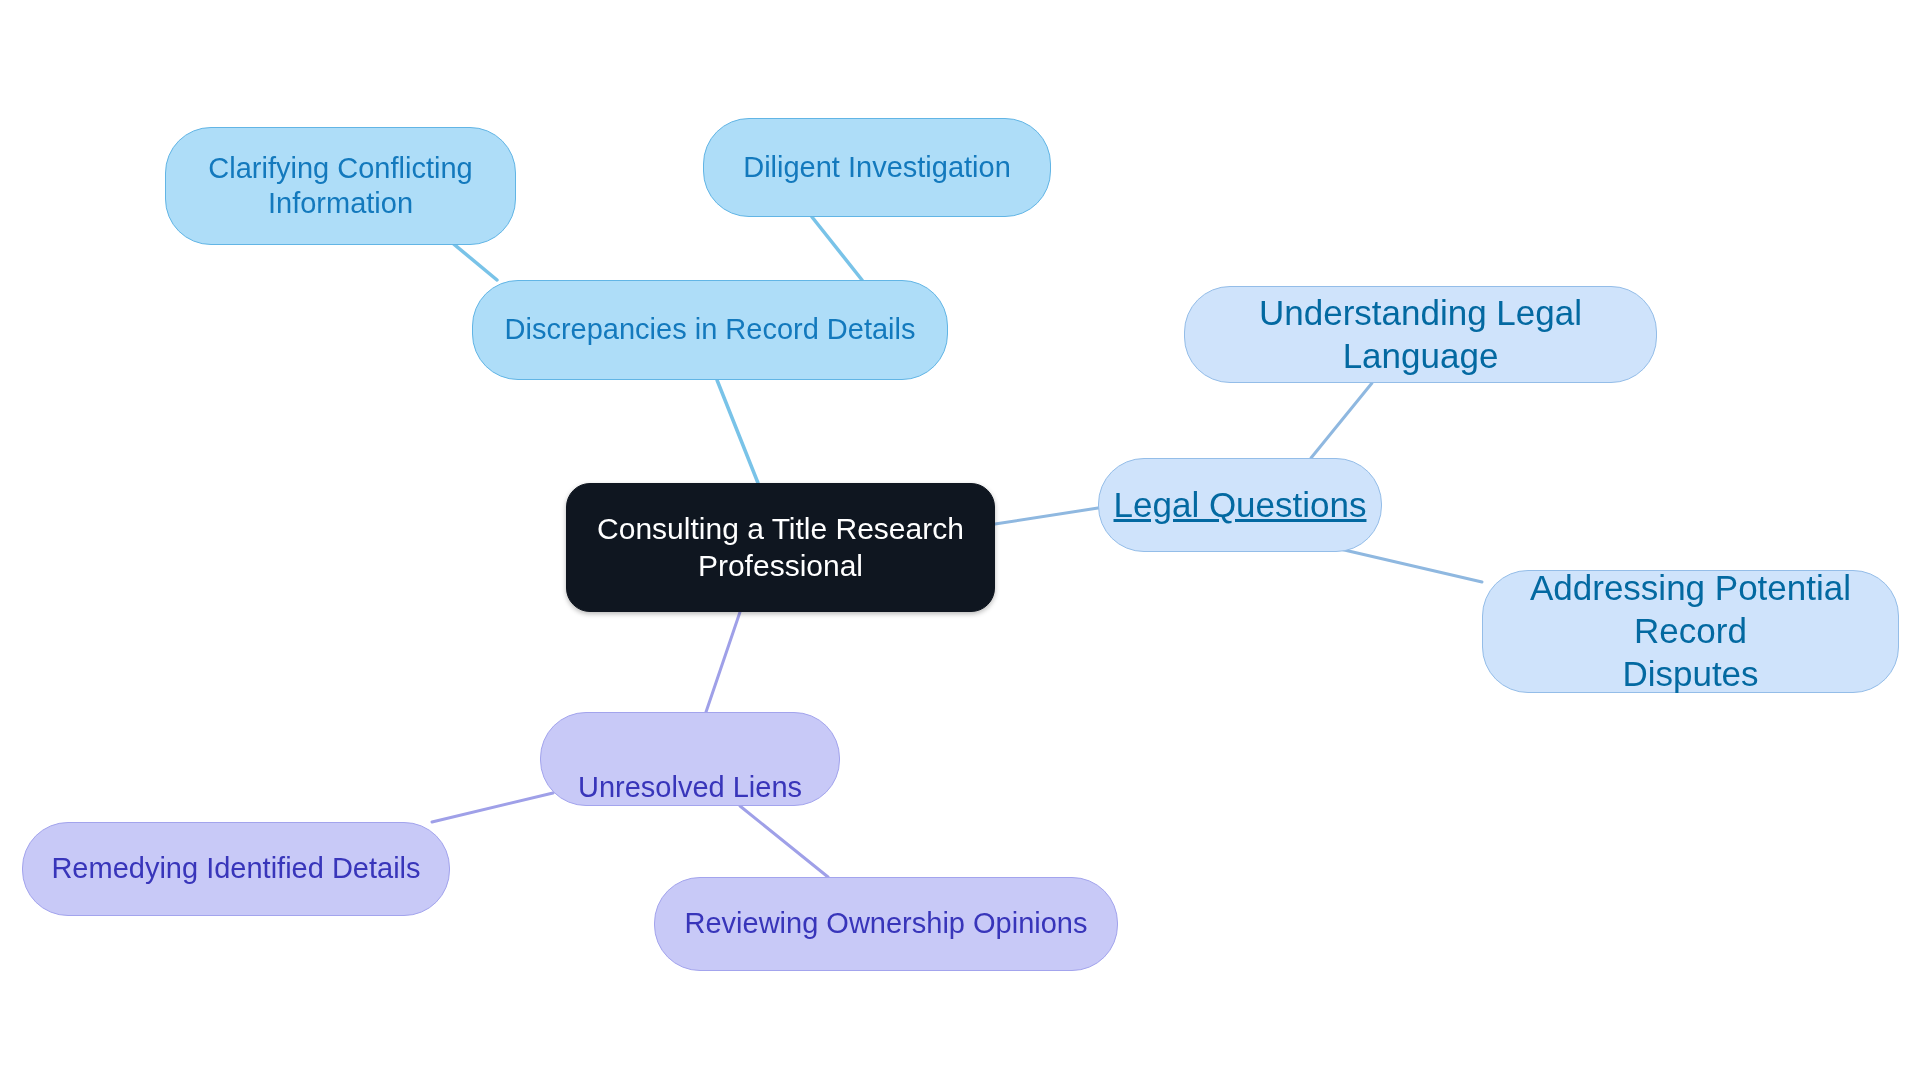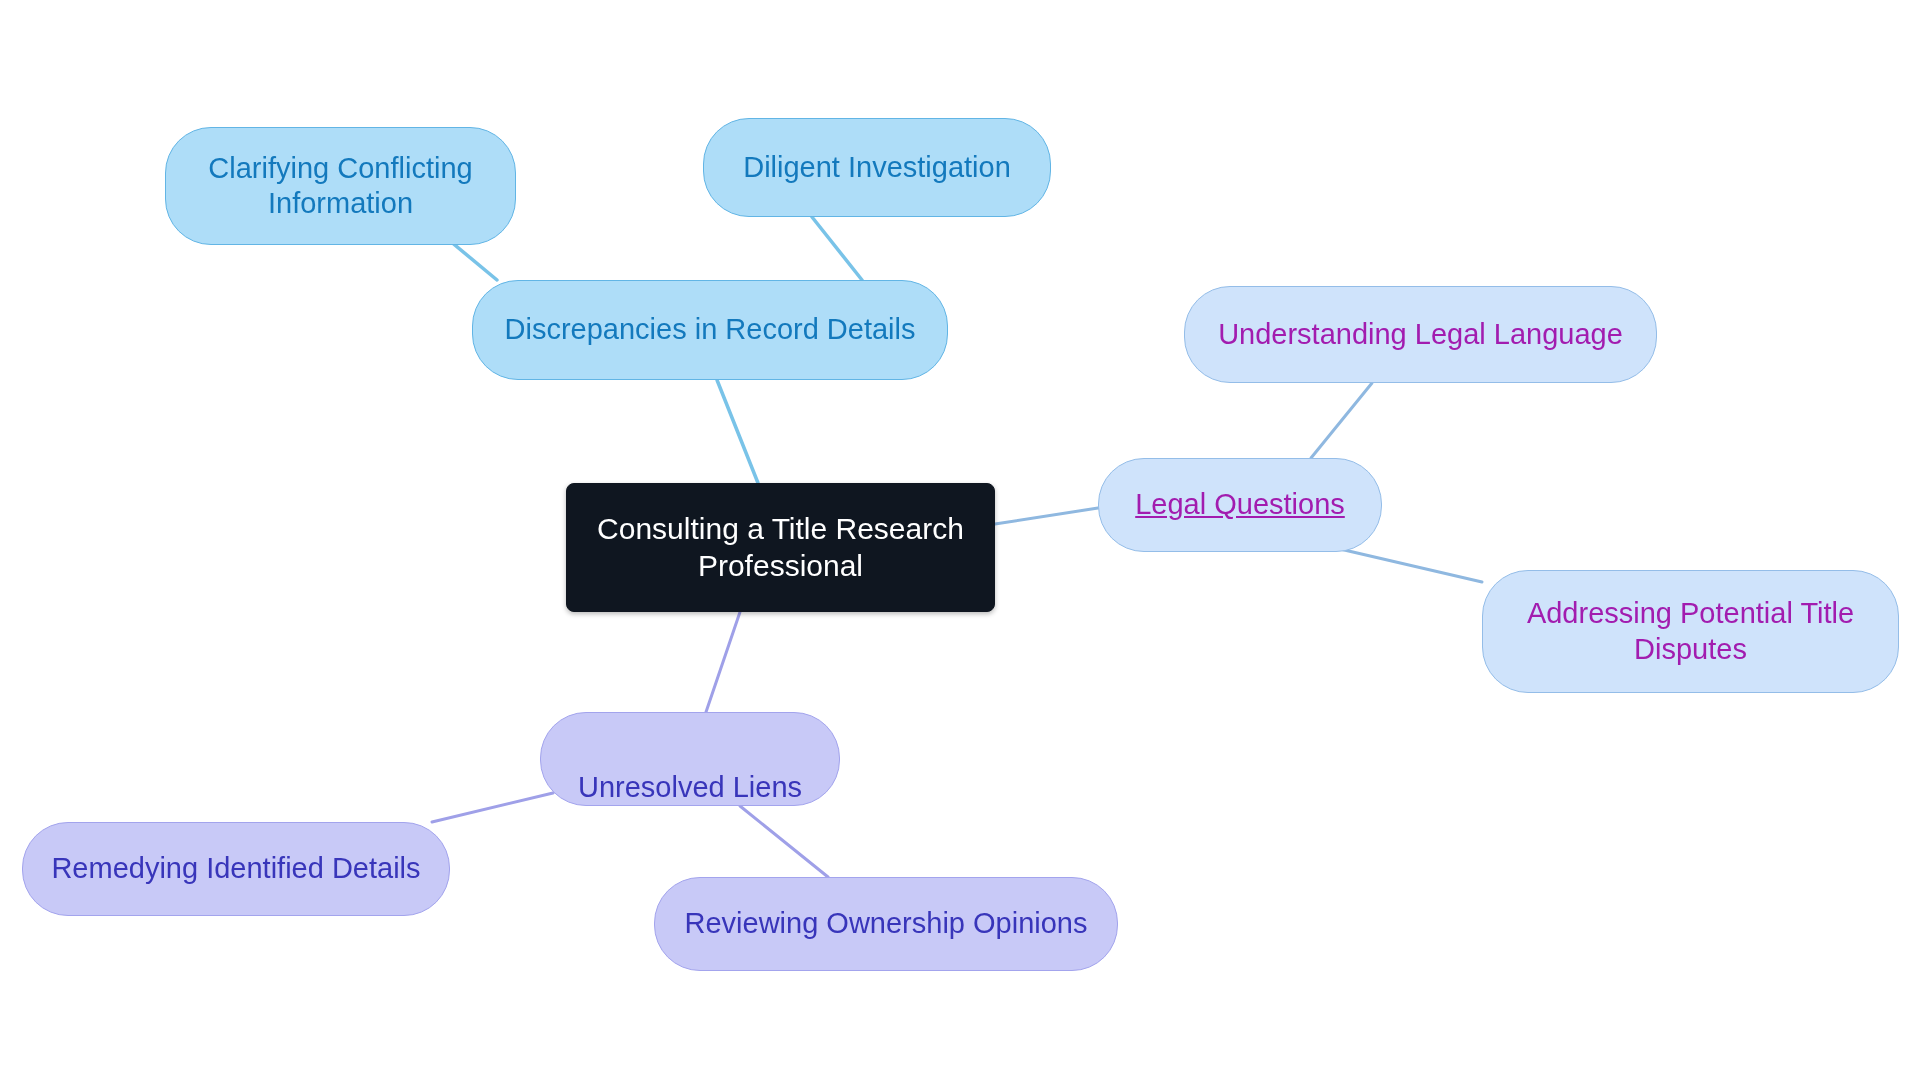--- a/index.html
+++ b/index.html
@@ -35,37 +35,37 @@
     text-align: center;
     line-height: 1.22;
     white-space: pre-line;
     border-style: solid;
     border-width: 1.5px;
   }
   .node-root {
     background: #0f1620;
     border-color: #0f1620;
     color: #ffffff;
-    border-radius: 8px;
+    border-radius: 24px;
     font-size: 30px;
     box-shadow: 0 2px 5px rgba(0,0,0,0.28);
   }
   .node-blue-strong {
     background: #aeddf8;
     border-color: #62b5e5;
     color: #1379bd;
     border-radius: 46px;
     font-size: 29px;
   }
   .node-blue-soft {
     background: #cfe3fb;
     border-color: #94bde8;
-    color: #a21caf;
+    color: #0369a1;
     border-radius: 46px;
-    font-size: 29px;
+    font-size: 35px;
   }
   .node-purple {
     background: #c8c9f7;
     border-color: #a3a4ed;
     color: #3835ba;
     border-radius: 46px;
     font-size: 29px;
   }
 </style>
 </head>
@@ -85,19 +85,19 @@
     </svg>
   <div id="node-layer">
       <div class="node node-root" style="left: 566px; top: 483px; width: 429px; height: 129px;"><span>Consulting a Title Research
 Professional</span></div>
       <div class="node node-blue-strong" style="left: 472px; top: 280px; width: 476px; height: 100px; justify-content: center;"><span>Discrepancies in Record Details</span></div>
       <div class="node node-blue-strong" style="left: 165px; top: 111px; width: 351px; height: 118px; margin-top: 16px;"><span>Clarifying Conflicting
 Information</span></div>
       <div class="node node-blue-strong" style="left: 703px; top: 118px; width: 348px; height: 99px;"><span>Diligent Investigation</span></div>
       <div class="node node-blue-soft" style="left: 1098px; top: 458px; width: 284px; height: 94px; text-decoration: underline;"><span>Legal Questions</span></div>
       <div class="node node-blue-soft" style="left: 1184px; top: 286px; width: 473px; height: 97px;"><span>Understanding Legal Language</span></div>
-      <div class="node node-blue-soft" style="left: 1482px; top: 570px; width: 417px; height: 123px;"><span>Addressing Potential Title
+      <div class="node node-blue-soft" style="left: 1482px; top: 570px; width: 417px; height: 123px;"><span>Addressing Potential Record
 Disputes</span></div>
       <div class="node node-purple" style="left: 540px; top: 712px; width: 300px; height: 94px; align-items: flex-end;"><span>Unresolved Liens</span></div>
       <div class="node node-purple" style="left: 22px; top: 822px; width: 428px; height: 94px;"><span>Remedying Identified Details</span></div>
       <div class="node node-purple" style="left: 654px; top: 877px; width: 464px; height: 94px;"><span>Reviewing Ownership Opinions</span></div>
     </div>
 </div>
 
 </body></html>

